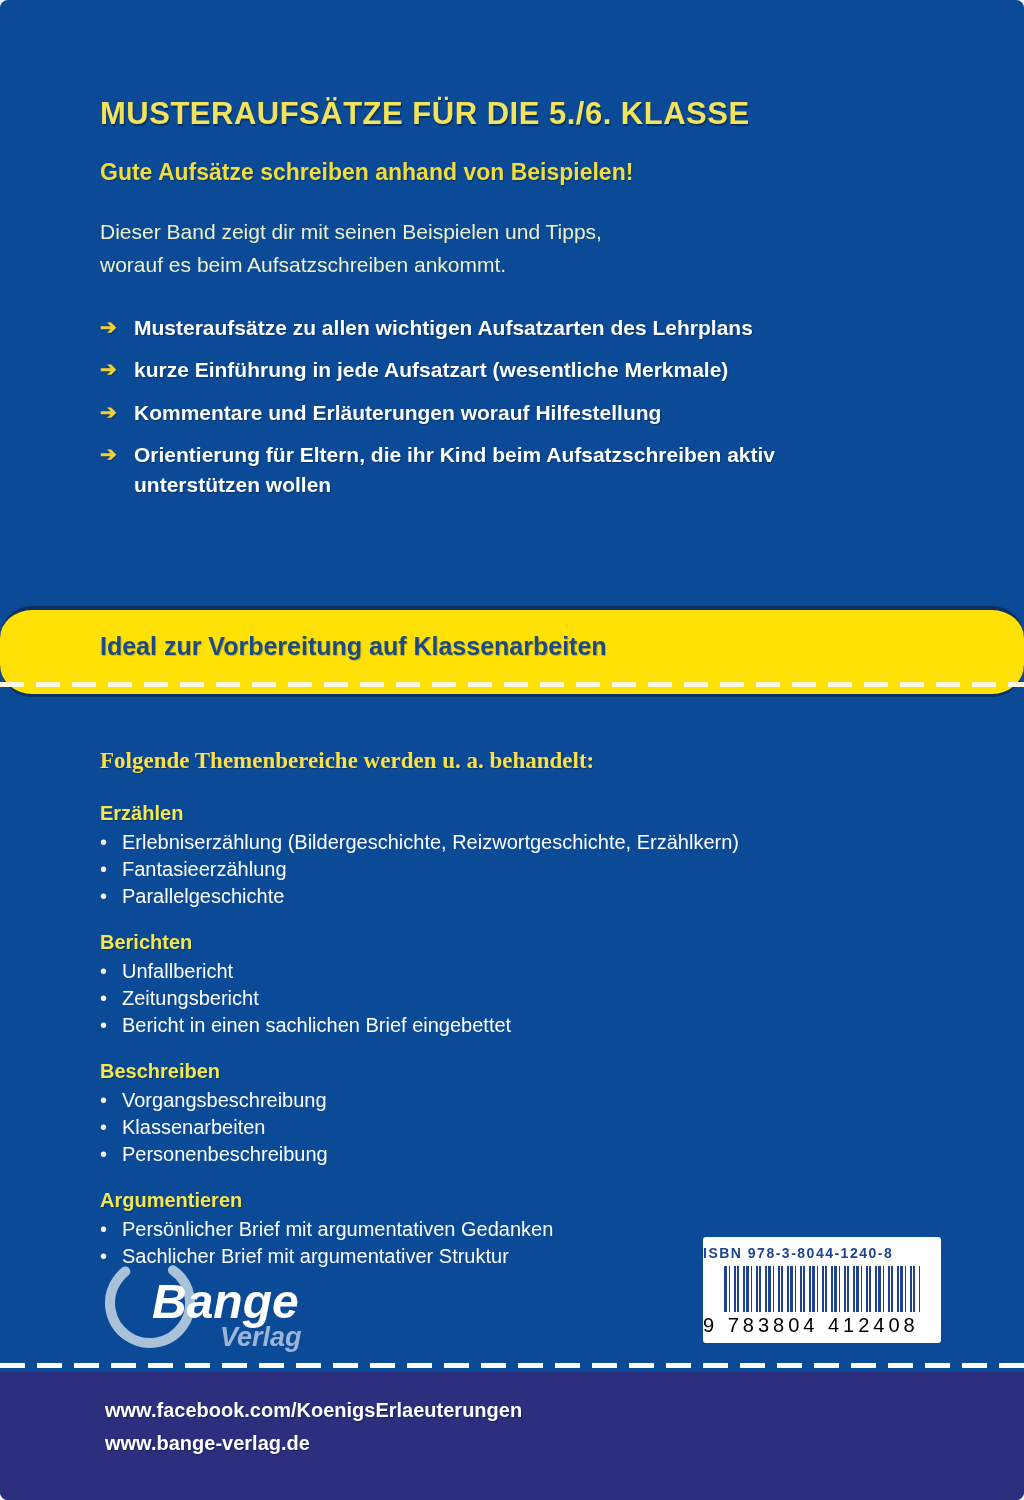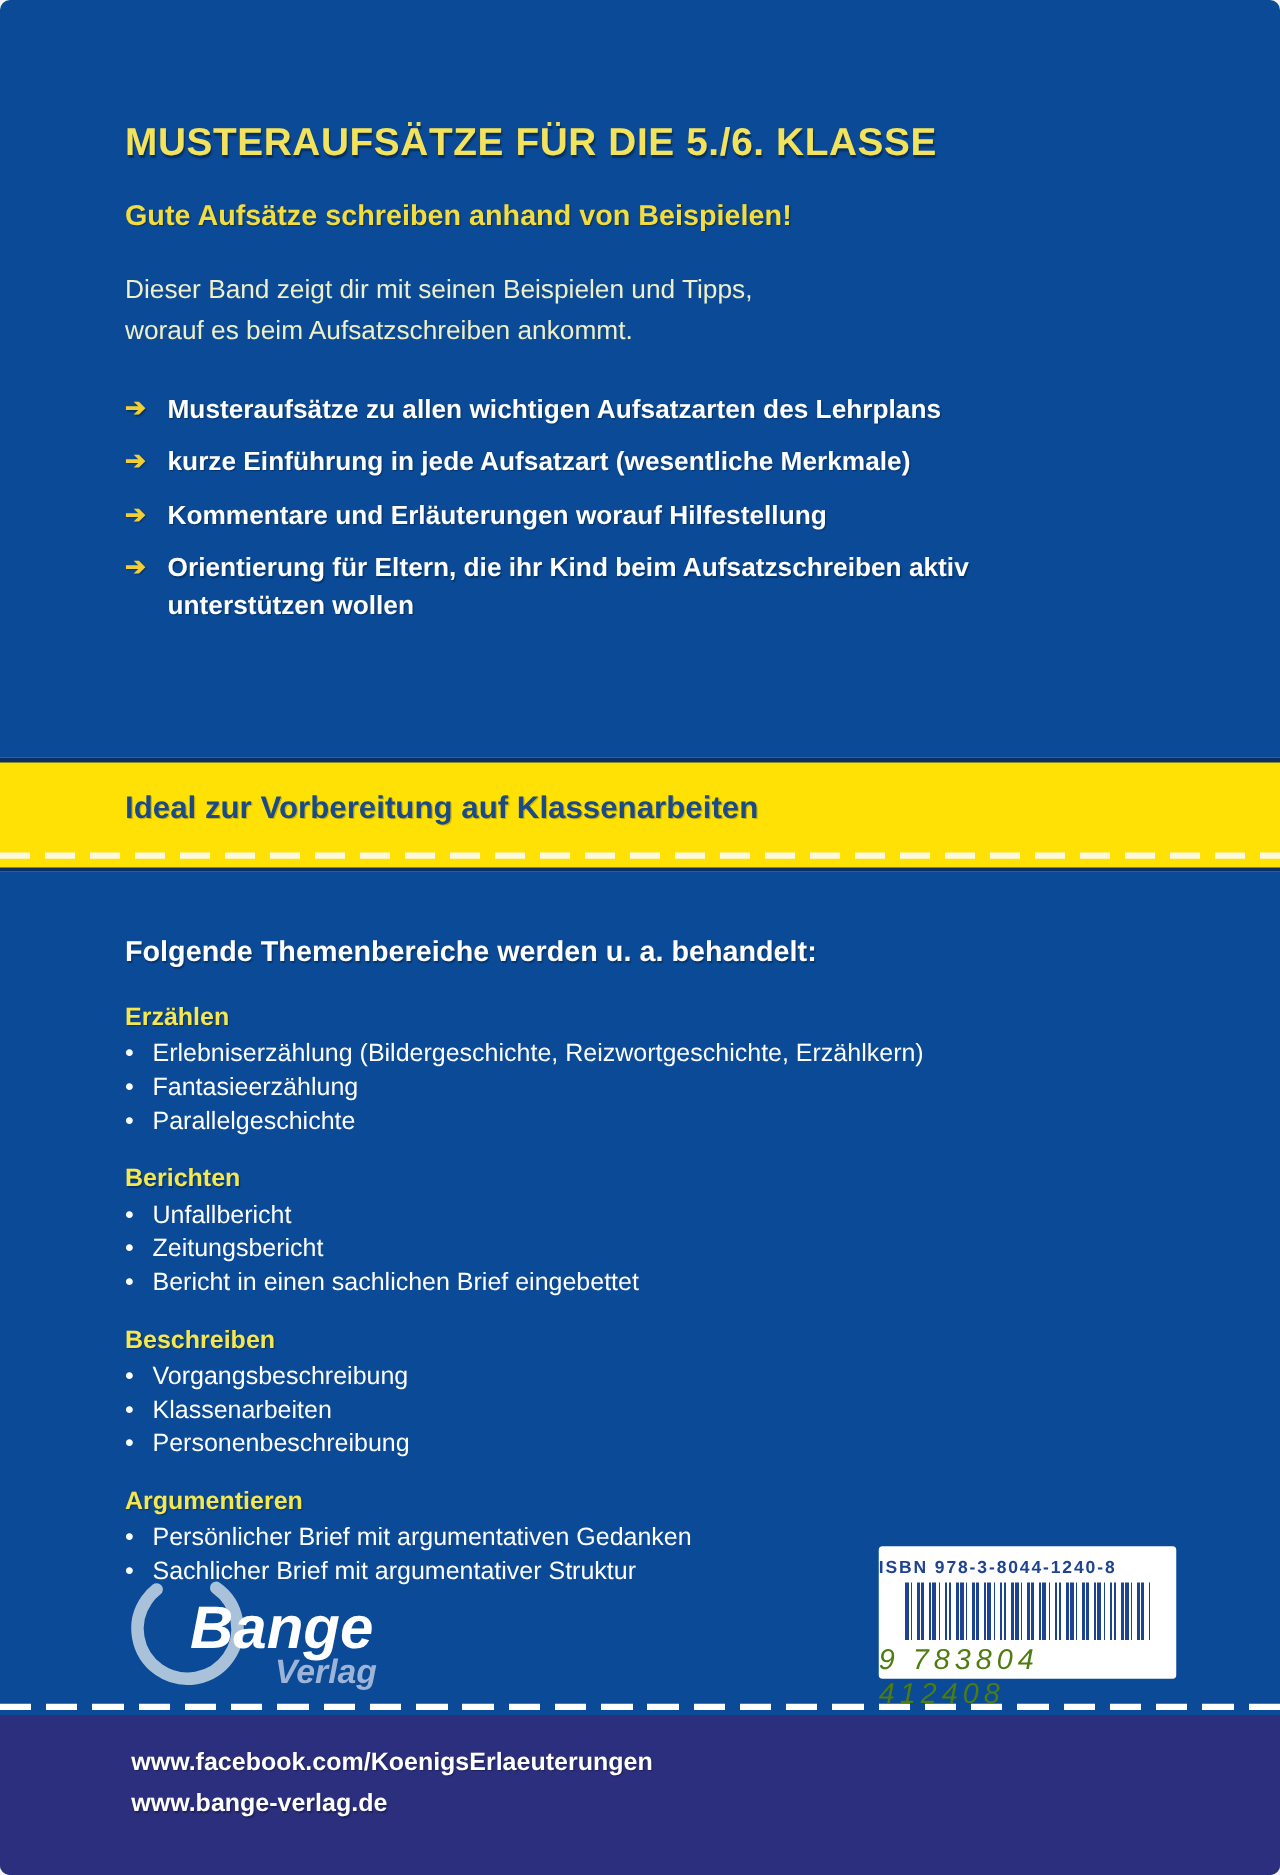--- a/index.html
+++ b/index.html
@@ -28,35 +28,35 @@
     font-size:21px; font-weight:bold; color:#ffffff; line-height:1.4;
     text-shadow:1px 1px 1px rgba(0,0,0,0.3);
   }
   .bullet .arrow {
     flex:0 0 34px; color:#f2ce35; font-size:20px; line-height:1.45;
   }
   .bullet .btxt { max-width:660px; }
   
   .band {
     position:absolute; top:606px; left:0; right:0; height:84px;
-    background:#ffe105; border-top:4px solid #0d2f63; border-bottom:3px solid #0d2f63;
+    background:#ffe105; border-top:4px solid #0d2f63; border-bottom:3px solid #0d2f63;border-radius:32px;
   }
   .band-text {
     padding:22px 0 0 100px; font-size:25px; font-weight:bold;
     color:#1a4a88; text-shadow:1px 1px 0 rgba(0,0,0,0.2);
   }
   .band-dashes {
     position:absolute; left:0; right:0; bottom:7px; height:5px;
     background:repeating-linear-gradient(90deg,#fdf8e0 0 24px,transparent 24px 36px);
   }
   
   .topics { position:absolute; top:748px; left:100px; right:80px; }
   .topics-heading {
-    font-size:23px; font-weight:bold; color:#ffffff;
-    text-shadow:1px 1px 1px rgba(0,0,0,0.3); margin-bottom:28px;
+    font-size:23px; font-weight:bold; color:#fde047;
+    text-shadow:1px 1px 1px rgba(0,0,0,0.3); margin-bottom:28px;font-family:Liberation Serif, serif;
   }
   .topic-group { margin-bottom:21px; }
   .topic-heading {
     font-size:20px; font-weight:bold; color:#f5e74f;
     text-shadow:1px 1px 1px rgba(0,0,0,0.3); margin-bottom:4px;
   }
   .topic-list { list-style:none; margin:0; padding:0; }
   .topic-list li {
     display:flex; font-size:20px; color:#ffffff; line-height:27px;
   }
@@ -73,23 +73,22 @@
     font-size:14px; color:#1d4391; letter-spacing:1.5px; font-weight:bold;
   }
   .bars {
     margin:5px auto 0; width:196px; height:46px;
     background:repeating-linear-gradient(90deg,
       #1d4391 0 3px, #ffffff 3px 5px, #1d4391 5px 6px, #ffffff 6px 10px,
       #1d4391 10px 12px, #ffffff 12px 13px, #1d4391 13px 15px, #ffffff 15px 19px,
       #1d4391 19px 21px, #ffffff 21px 22px);
   }
   .isbn-digits {
-    margin-top:2px; font-size:23px; color:#4d7c0f; letter-spacing:4px;
+    margin-top:2px; font-size:20px; color:#000000; letter-spacing:4px;
     font-family:"Liberation Sans", sans-serif;
-    font-style:italic;
   }
   
   .footer-dashes {
     position:absolute; left:0; right:0; top:1363px; height:5px;
     background:repeating-linear-gradient(90deg,#ffffff 0 25px,transparent 25px 37px);
   }
   .footer {
     position:absolute; left:0; right:0; top:1372px; bottom:0;
     background:#2b2f7d; padding:22px 0 0 105px; box-sizing:border-box;
   }

